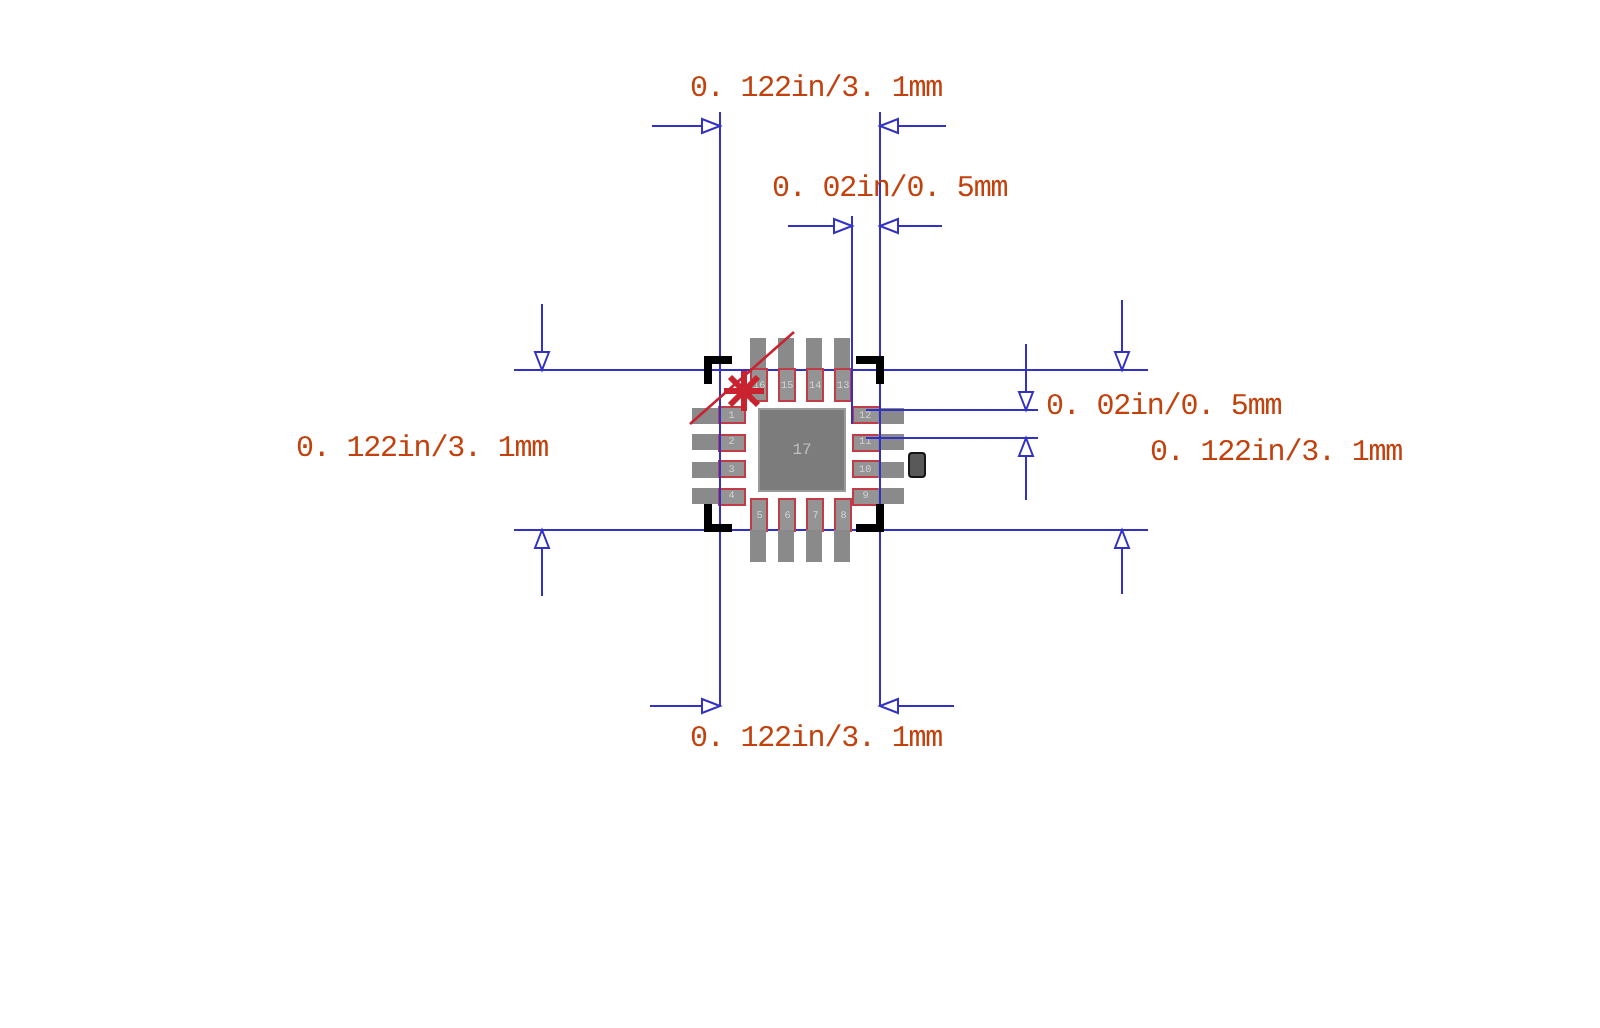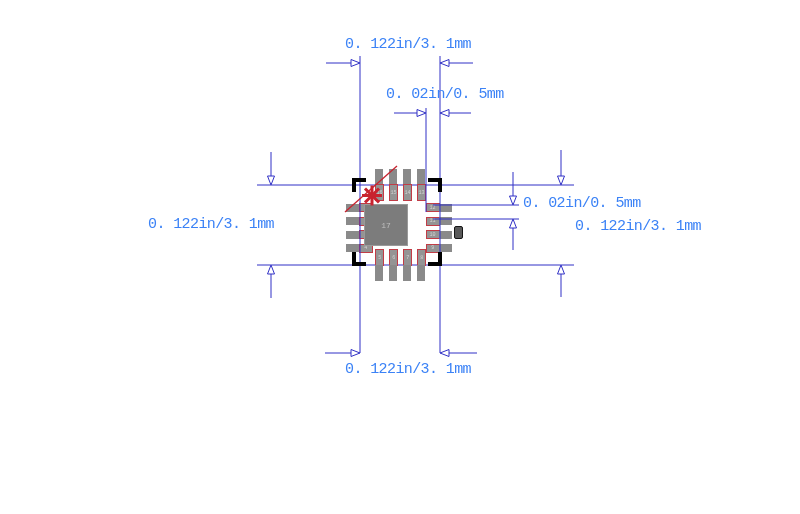--- a/index.html
+++ b/index.html
@@ -5,33 +5,33 @@
   html,body{margin:0;padding:0;background:#ffffff;}
   .canvas{position:relative;width:800px;height:514px;background:#fff;overflow:hidden;
           font-family:"Liberation Mono","DejaVu Sans Mono",monospace;}
   .layer{position:absolute;left:0;top:0;width:800px;height:514px;pointer-events:none;}
   .z1{z-index:1}.z3{z-index:3}.z5{z-index:5}
   .pad{position:absolute;z-index:2;}
   .pad-outer{background:#8a8a8a;}
   .pad-land{background:#949494;border:1px solid #c13c46;box-sizing:border-box;
             display:flex;align-items:center;justify-content:center;}
   .pin-num{font-size:6px;line-height:6px;color:#d2d2d2;transform:scale(.85);}
-  .center-pad{position:absolute;z-index:2;left:364px;top:204px;width:44px;height:42px;
+  .center-pad{position:absolute;z-index:2;left:379px;top:204px;width:44px;height:42px;
               background:#7c7c7c;border:1px solid #9a9a9a;box-sizing:border-box;
               display:flex;align-items:center;justify-content:center;}
   .center-pad span{font-size:8px;color:#bfbfbf;}
   .bracket{position:absolute;z-index:4;width:14px;height:14px;box-sizing:border-box;}
   .br-tl{left:352px;top:178px;border-top:4px solid #000;border-left:4px solid #000;}
   .br-tr{left:428px;top:178px;border-top:4px solid #000;border-right:4px solid #000;}
   .br-bl{left:352px;top:252px;border-bottom:4px solid #000;border-left:4px solid #000;}
   .br-br{left:428px;top:252px;border-bottom:4px solid #000;border-right:4px solid #000;}
   .via{position:absolute;z-index:2;left:454px;top:226px;width:9px;height:13px;
        background:#595959;border:1px solid #151515;border-radius:2px;box-sizing:border-box;}
   .dim-label{position:absolute;z-index:6;font-size:15px;line-height:16px;
-             letter-spacing:-0.6px;color:#3b82f6;white-space:pre;}
+             letter-spacing:-0.6px;color:#c2410c;white-space:pre;}
   .lbl-top{left:345px;top:37px;}
   .lbl-top2{left:386px;top:87px;}
   .lbl-left{left:148px;top:217px;}
   .lbl-r1{left:523px;top:196px;}
   .lbl-r2{left:575px;top:219px;}
   .lbl-bottom{left:345px;top:362px;}
   svg line{stroke:#3131c6;stroke-width:1;}
   svg .arr{fill:#ffffff;stroke:#3131c6;stroke-width:1;}
   svg .red{stroke:#c8232f;}
 </style>

